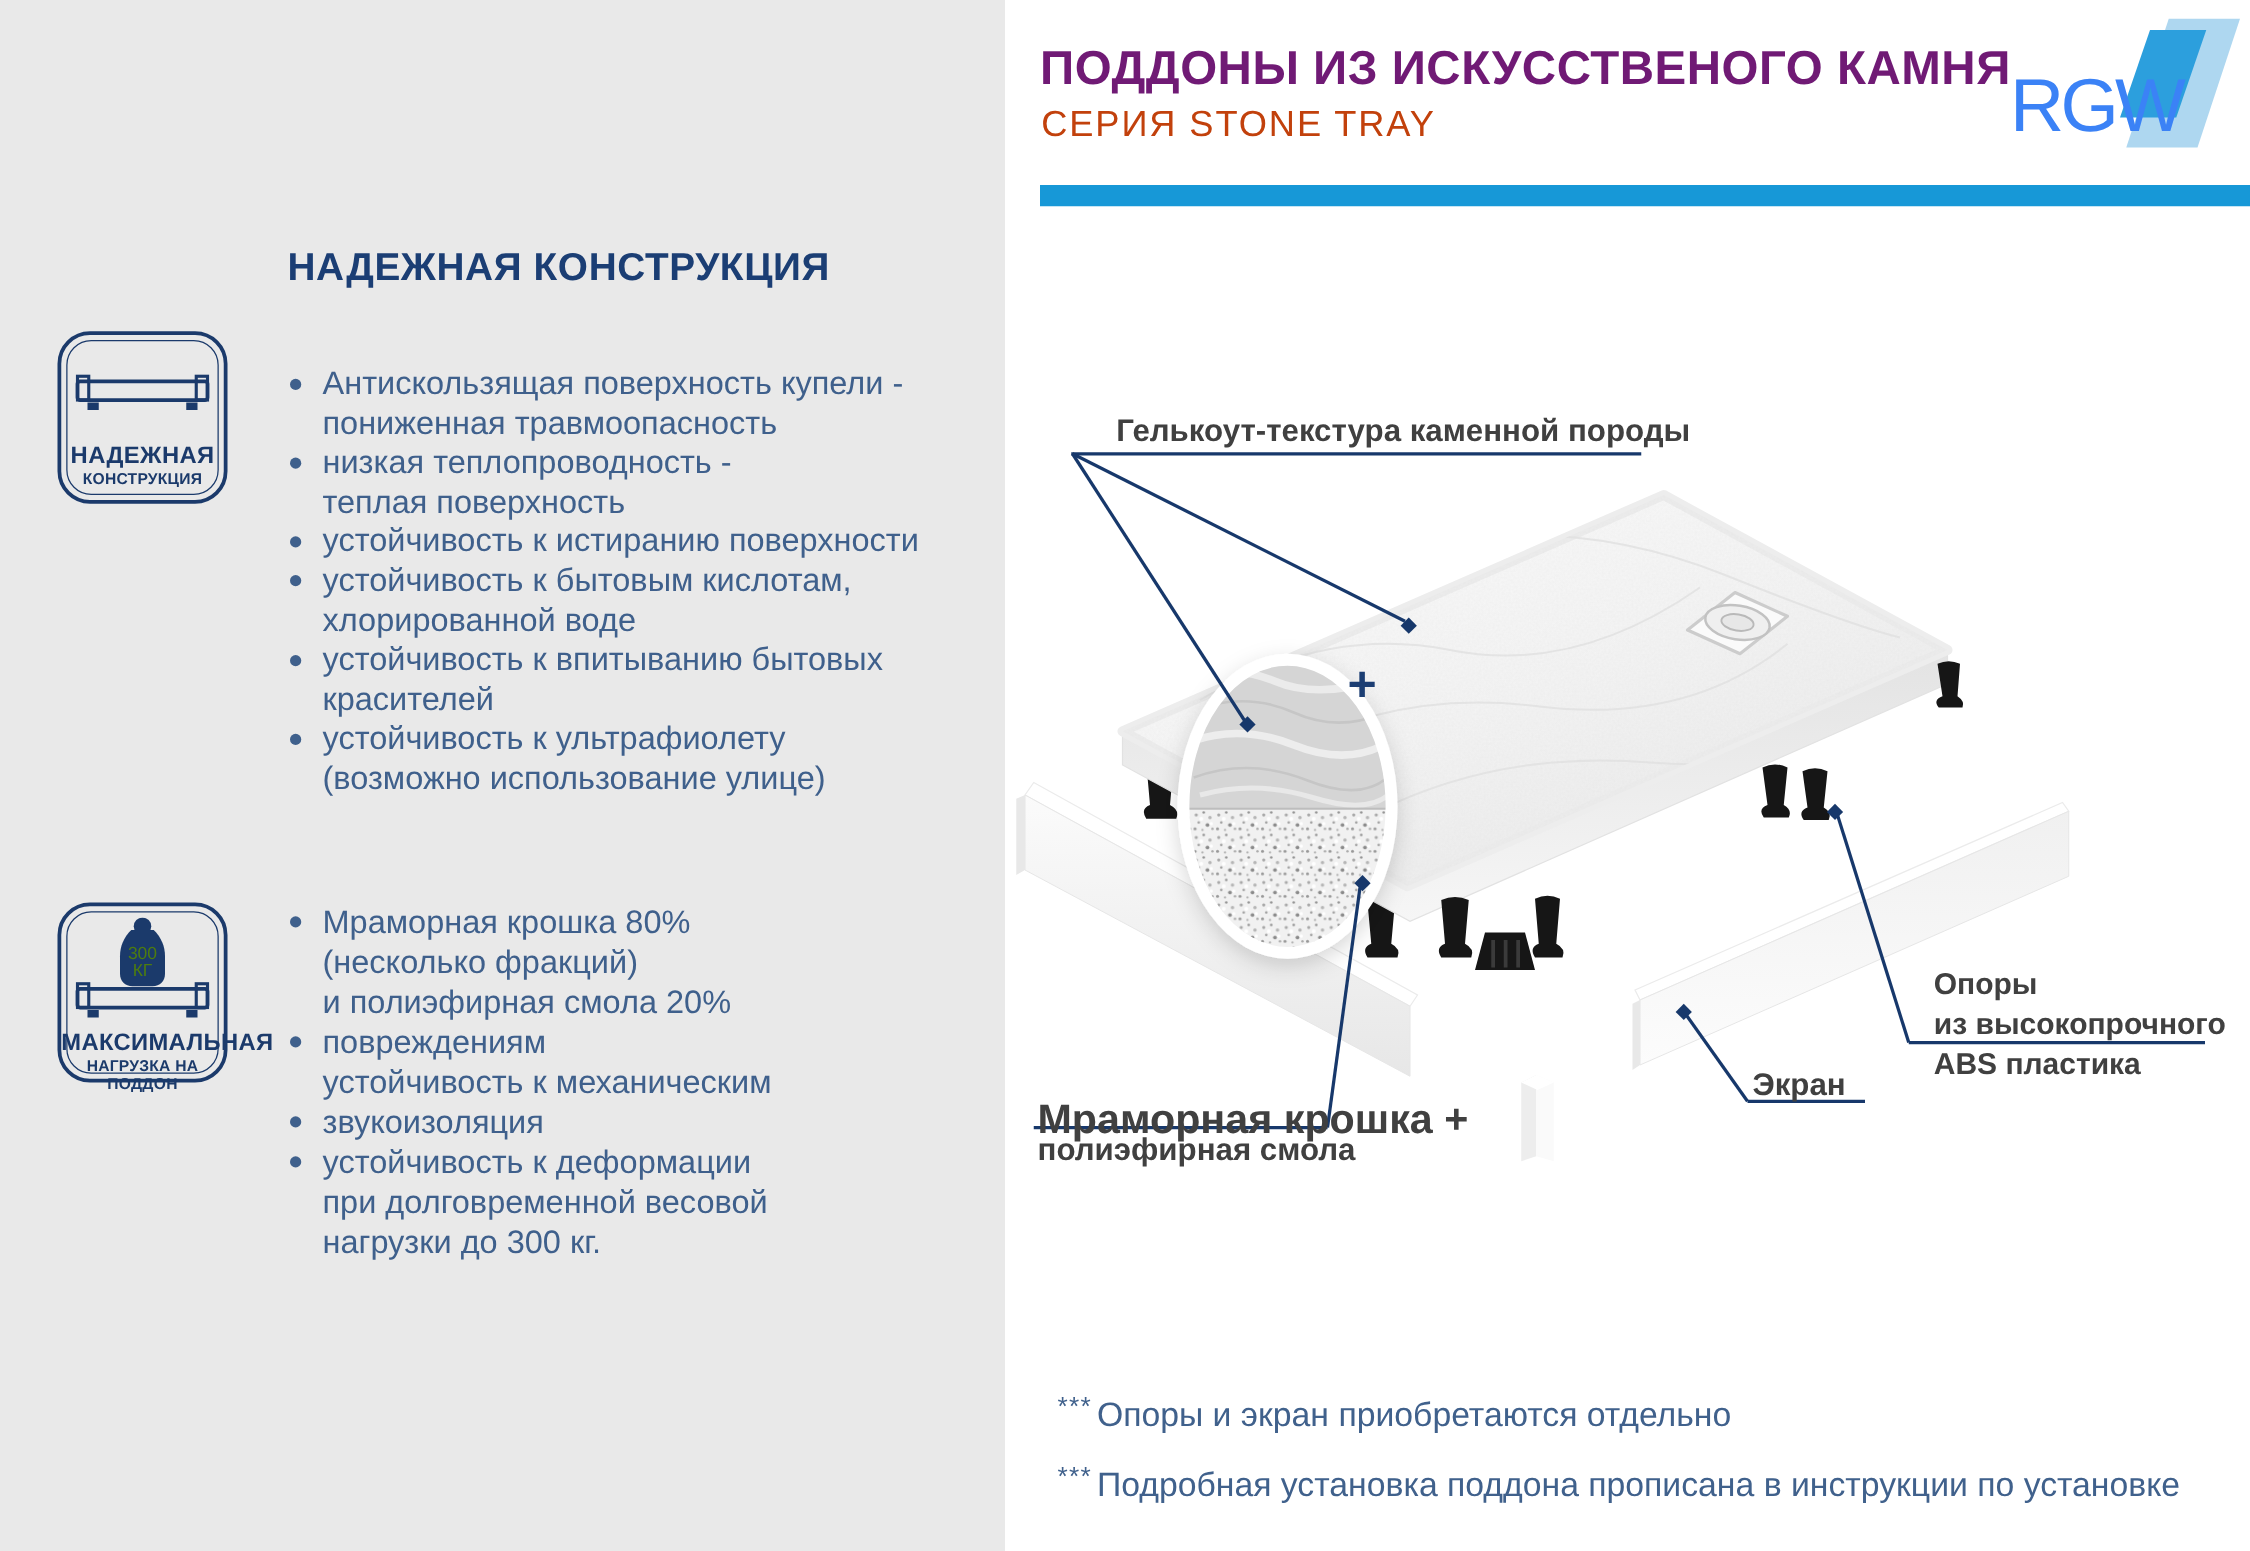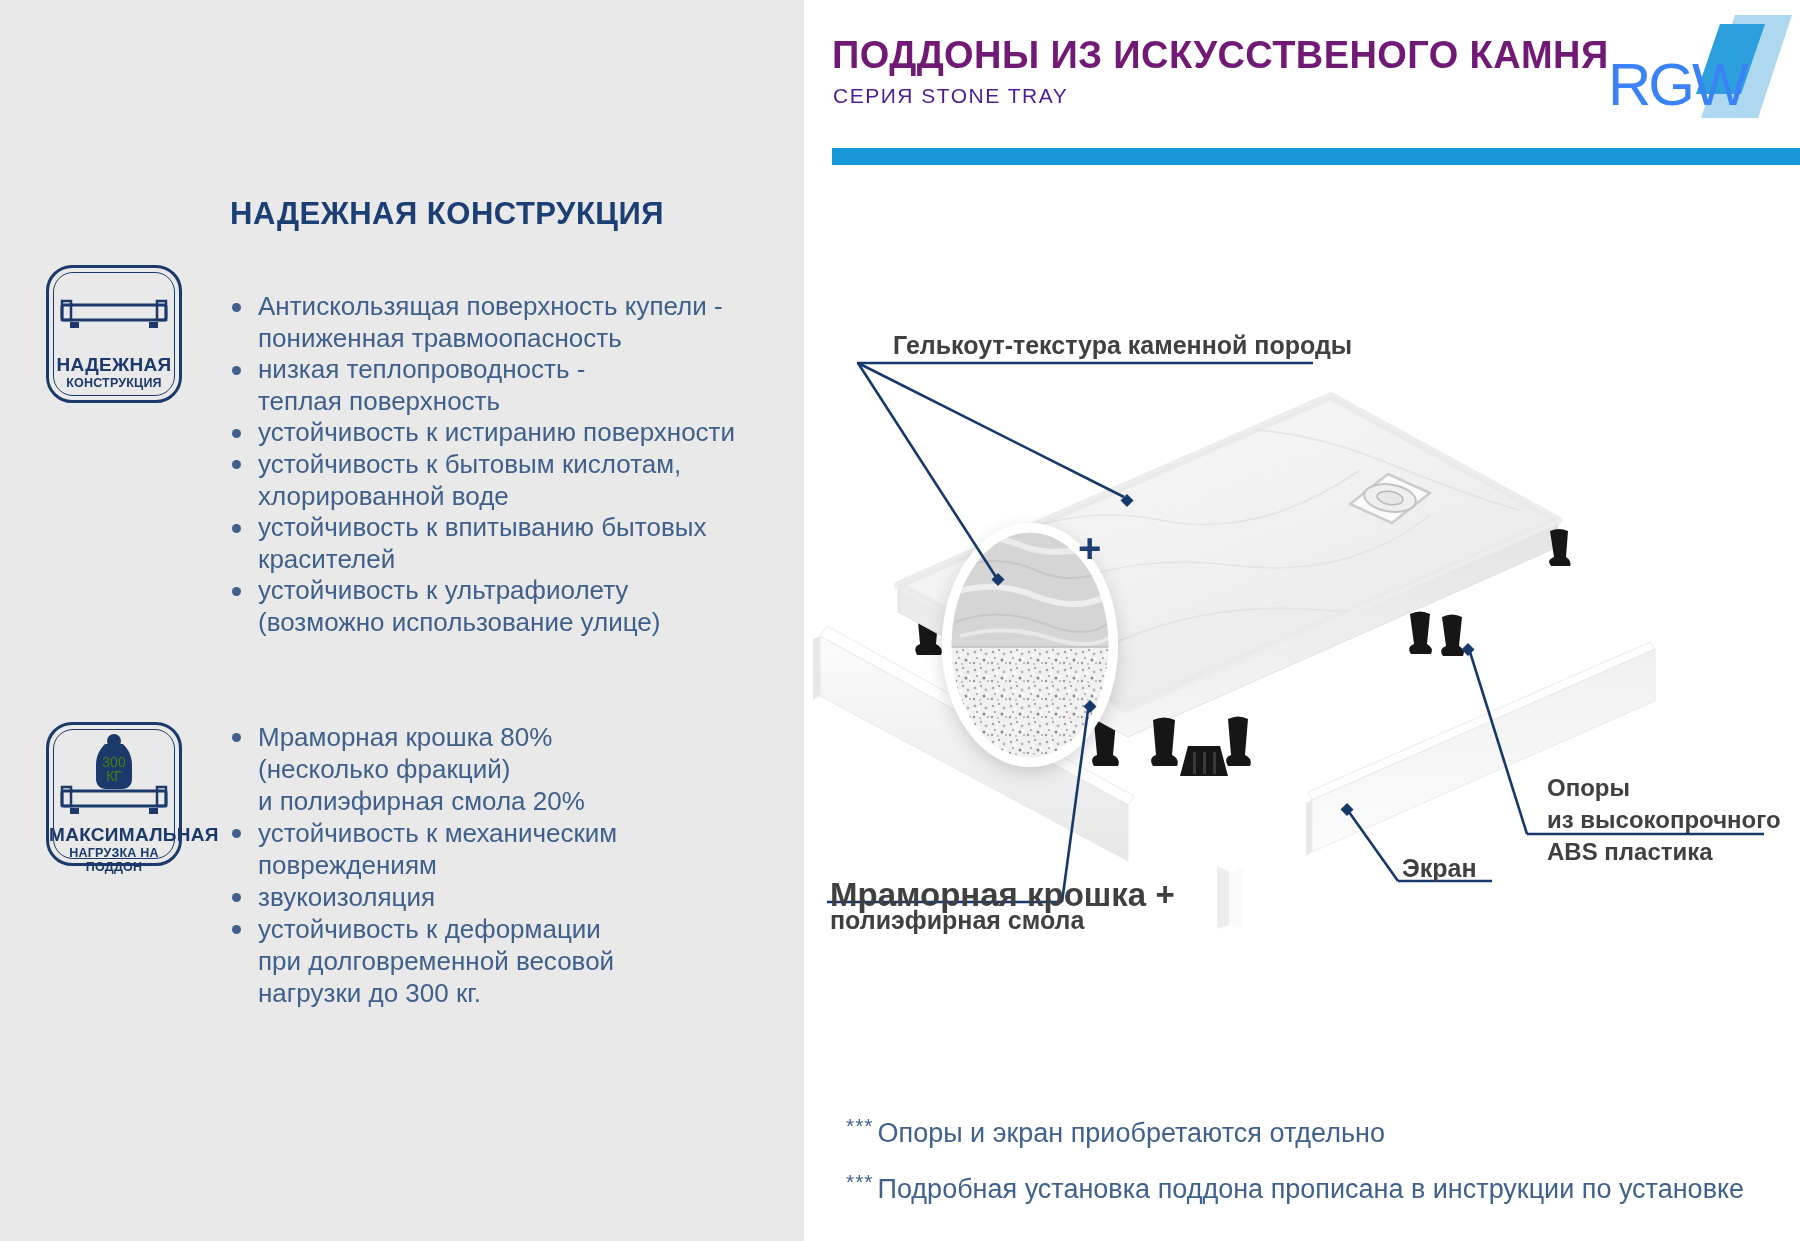--- a/index.html
+++ b/index.html
@@ -27,21 +27,21 @@
   .feat{display:flex;}
   .dot{width:28px;flex:0 0 28px;position:relative;}
   .dot::before{content:"";position:absolute;left:2px;top:11.5px;width:9px;height:9px;
                border-radius:50%;background:#3f608c;}
   .ls{display:flex;flex-direction:column;}
   #feat-list-1 .ls span{line-height:31.6px;}
   #feat-list-2 .ls span{line-height:32px;}
   
   .main-title{position:absolute;left:832px;top:34px;font-size:38px;font-weight:bold;
               color:#701a75;letter-spacing:.4px;white-space:nowrap;}
-  .sub-title{position:absolute;left:833px;top:84px;font-size:21px;color:#4c1d95;
+  .sub-title{position:absolute;left:833px;top:84px;font-size:29px;color:#c2410c;
              letter-spacing:1.5px;white-space:nowrap;}
   .blue-bar{position:absolute;left:832px;top:148px;width:968px;height:17px;background:#1798d7;}
   
   #logo{position:absolute;left:1600px;top:12px;width:200px;height:118px;}
   #logo .logo-text{position:absolute;left:8px;top:38px;font-size:60px;font-weight:normal;
                    color:#3b82f6;letter-spacing:-3px;}
   
   .dlabel{position:absolute;color:#404040;font-weight:bold;white-space:nowrap;}
   #lbl-gelcoat{left:893px;top:331px;font-size:25px;}
   #lbl-marble-1{left:830px;top:876px;font-size:33px;}
@@ -152,22 +152,22 @@
         <span class="dot"></span>
         <div class="ls">
           <span>Мраморная крошка 80%</span>
           <span>(несколько фракций)</span>
           <span>и полиэфирная смола 20%</span>
         </div>
       </div>
       <div class="feat">
         <span class="dot"></span>
         <div class="ls">
+          <span>повреждениям</span>
           <span>устойчивость к механическим</span>
-          <span>повреждениям</span>
         </div>
       </div>
       <div class="feat">
         <span class="dot"></span>
         <div class="ls">
           <span>звукоизоляция</span>
         </div>
       </div>
       <div class="feat">
         <span class="dot"></span>

